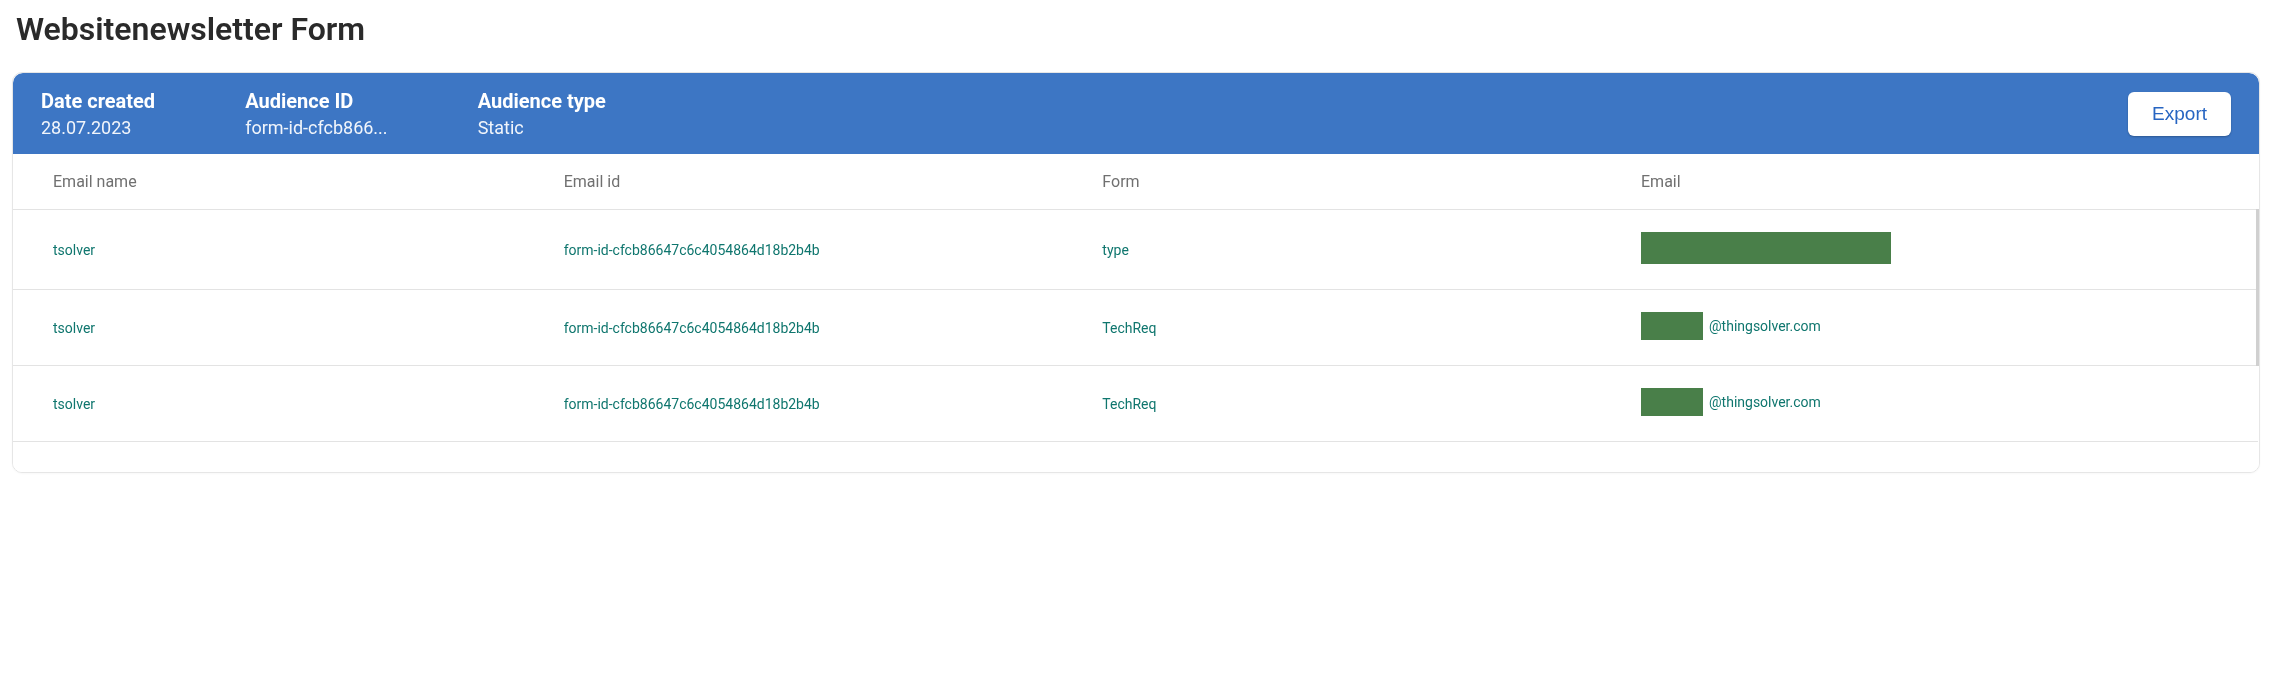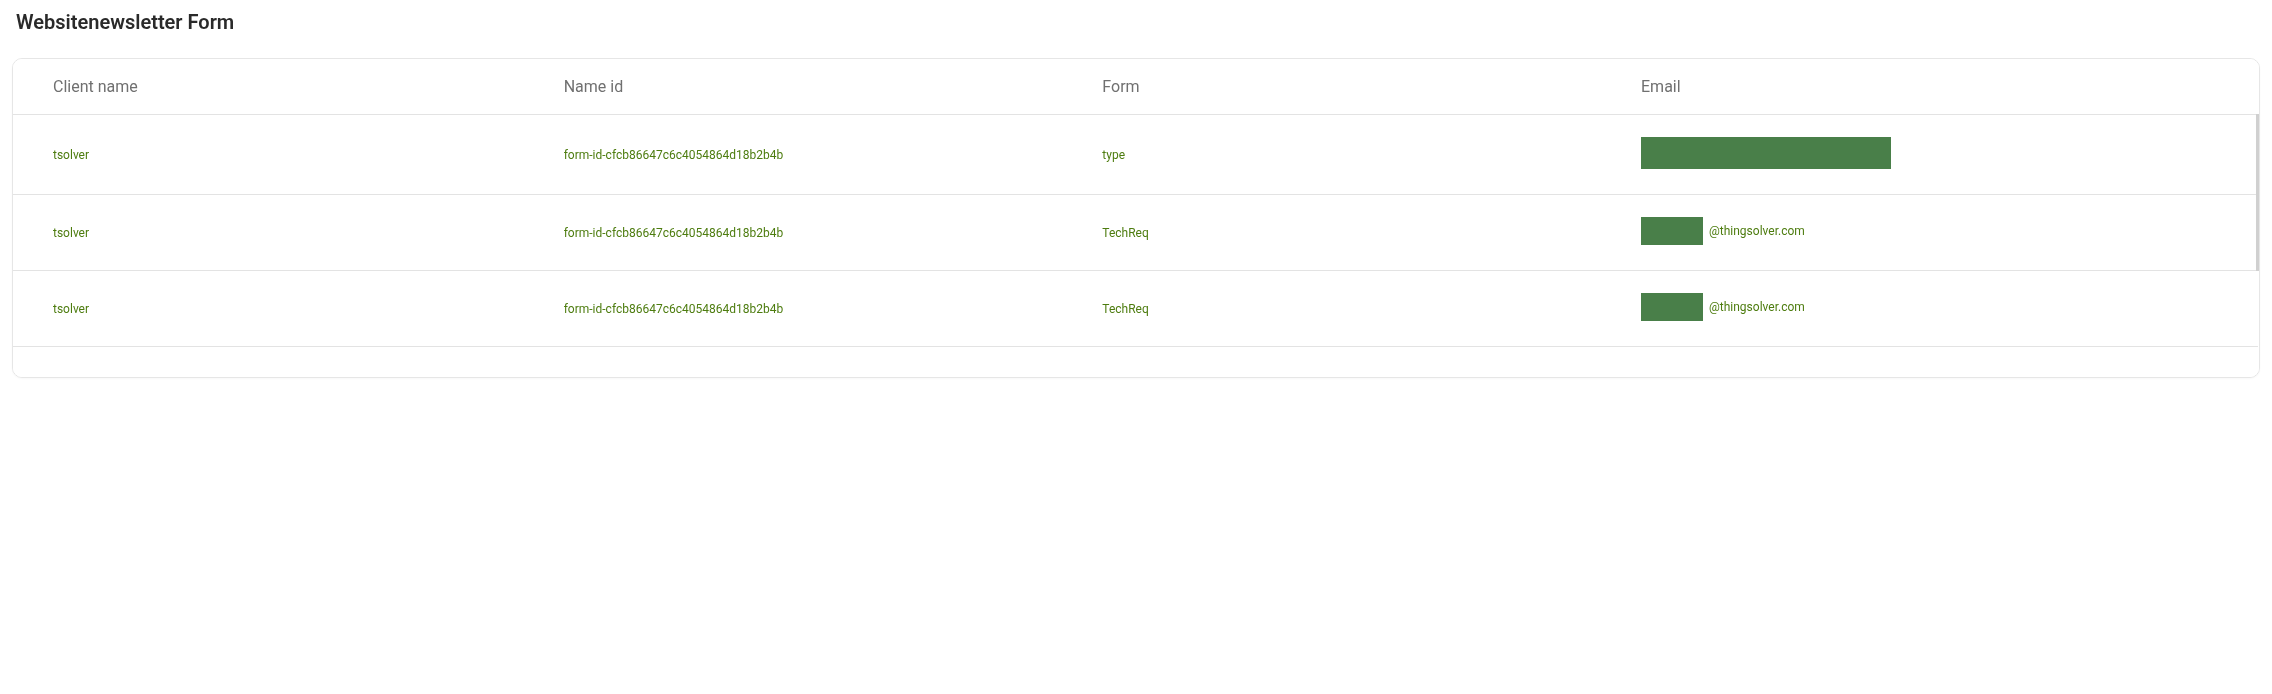--- a/index.html
+++ b/index.html
@@ -7,21 +7,21 @@
       margin: 0;
       padding: 0;
     }
     body {
       font-family: -apple-system, BlinkMacSystemFont, "Segoe UI", Roboto, Helvetica, Arial, sans-serif;
       background: #ffffff;
       color: #333;
       padding: 10px 12px;
     }
     .page-title {
-      font-size: 20px;
+      font-size: 32px;
       font-weight: 600;
       color: #2a2a2a;
       margin-bottom: 24px;
       margin-left: 4px;
     }
     .card {
       border: 1px solid #e6e6e6;
       border-radius: 10px;
       overflow: hidden;
       box-shadow: 0 1px 2px rgba(0,0,0,0.03);
@@ -75,22 +75,22 @@
       font-size: 16px;
       font-weight: 400;
       color: #707070;
       padding: 18px 12px 18px 12px;
       border-bottom: 1px solid #e3e3e3;
     }
     thead th:first-child {
       padding-left: 40px;
     }
     tbody td {
-      font-size: 12px;
-      color: #4d7c0f;
+      font-size: 14px;
+      color: #0f766e;
       padding: 22px 12px;
       border-bottom: 1px solid #e3e3e3;
       vertical-align: middle;
     }
     tbody td:first-child {
       padding-left: 40px;
     }
     .email-cell {
       display: inline-flex;
       align-items: center;
@@ -115,33 +115,49 @@
     .scroll-edge {
       border-right: 3px solid #d0d0d0;
     }
   </style>
 </head>
 <body>
 
 <h1 class="page-title">Websitenewsletter Form</h1>
 
 <div class="card">
+  <div class="card-header">
+    <div class="header-field">
+      <div class="header-label">Date created</div>
+      <div class="header-value">28.07.2023</div>
+    </div>
+    <div class="header-field">
+      <div class="header-label">Audience ID</div>
+      <div class="header-value">form-id-cfcb866...</div>
+    </div>
+    <div class="header-field">
+      <div class="header-label">Audience type</div>
+      <div class="header-value">Static</div>
+    </div>
+    <div class="header-spacer"></div>
+    <button class="export-btn">Export</button>
+  </div>
 
   <div class="table-wrap">
     <table>
       <colgroup>
         <col class="col-client">
         <col class="col-formid">
         <col class="col-name">
         <col class="col-email">
       </colgroup>
       <thead>
         <tr>
-          <th>Client name</th>
-          <th>Name id</th>
+          <th>Email name</th>
+          <th>Email id</th>
           <th>Form</th>
           <th>Email</th>
         </tr>
       </thead>
       <tbody>
         <tr>
           <td>tsolver</td>
           <td>form-id-cfcb86647c6c4054864d18b2b4b</td>
           <td>type</td>
           <td class="scroll-edge">

